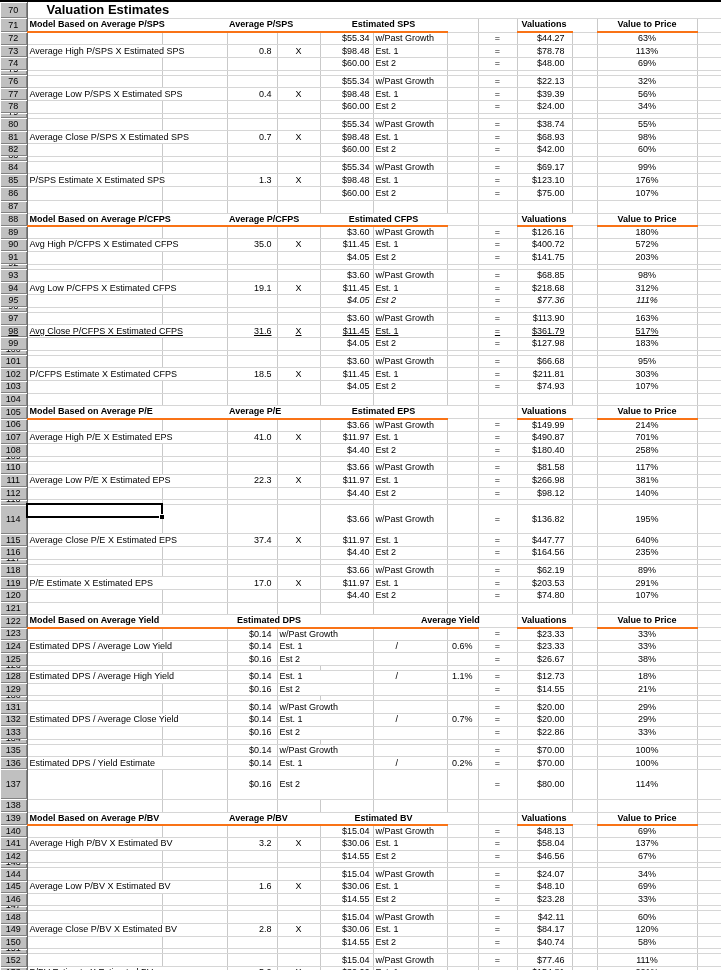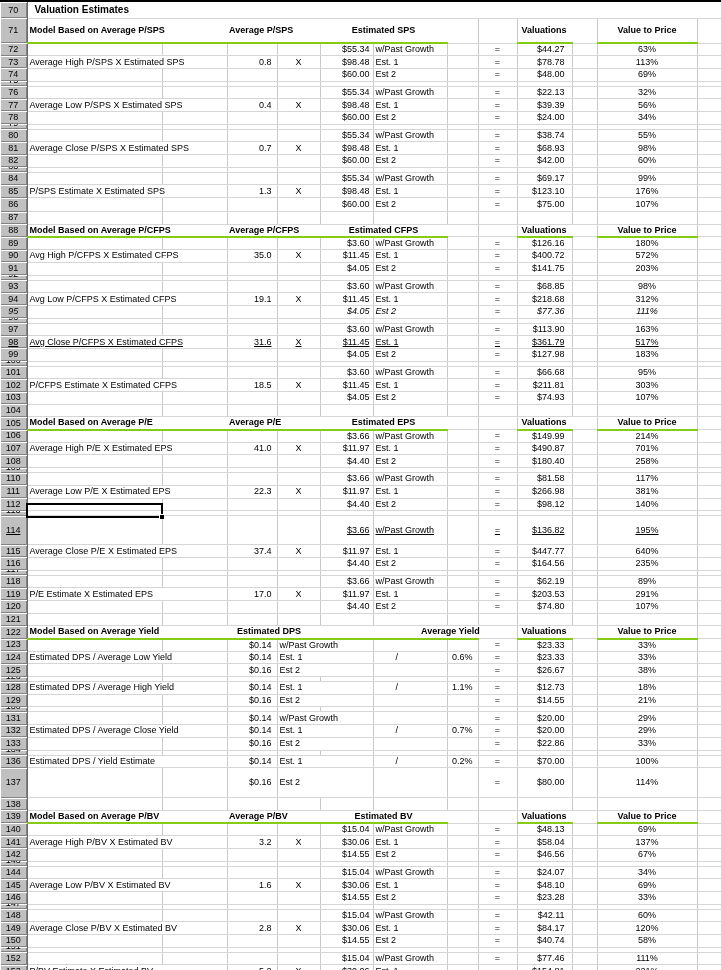--- a/index.html
+++ b/index.html
@@ -6,23 +6,23 @@
   .sheet{position:relative;width:721px;height:970px;overflow:hidden;background:#fff;
          border-top:2px solid #000;font-family:"Liberation Sans","DejaVu Sans",sans-serif}
   table{border-collapse:collapse;table-layout:fixed;width:721px}
   td{font-size:9px;line-height:11px;color:#000;padding:0 2px;white-space:nowrap;
      vertical-align:middle;border-right:1px solid #c9c9c9;border-bottom:1px solid #d6d6d6;overflow:visible}
   th{background:#c0c0c0;box-shadow:inset 1px 1px 0 #fff,inset -1px -1px 0 #828282;
      border-right:1px solid #6a6a6a;font-weight:normal;font-size:9px;color:#000;
      text-align:center;vertical-align:middle;padding:0;overflow:hidden}
   th span{display:block;line-height:11px}
   tr.collr th span{margin-top:-6px}
-  td.title{font-size:10px;font-weight:bold;line-height:15px;border-right:none;padding-left:7px}
+  td.title{font-size:13px;font-weight:bold;line-height:15px;border-right:none;padding-left:19px}
   .b{font-weight:bold}
-  .u{border-bottom:2px solid #84cc16}
+  .u{border-bottom:2px solid #f97316}
   .ctr{text-align:center;padding:0}
   .num{text-align:right;padding-right:5px}
   .money{text-align:right;padding-right:3px}
   .pr7{padding-right:7px}
   .lbl{padding-left:2px}
   .nbr{border-right:none}
   .scen{padding-left:2px}
   .divop{padding-left:22px;text-align:left}
   .pl10{padding-left:10px}
   .pl48{padding-left:48px}
@@ -51,21 +51,21 @@
         <col style="width: 100px;">
         <col style="width: 24px;">
       </colgroup>
       <tbody>
         <tr style="height: 16px;">
           <th>
             <span>70</span>
           </th>
           <td colspan="12" class="title">Valuation Estimates</td>
         </tr>
-        <tr style="height: 25px; margin-top: 48px;">
+        <tr style="height: 14px; margin-top: 48px;">
           <th>
             <span>71</span>
           </th>
           <td colspan="2" class="b u lbl nbr">Model Based on Average P/SPS</td>
           <td colspan="2" class="b u nbr">Average P/SPS</td>
           <td colspan="2" class="b u ctr nbr">Estimated SPS</td>
           <td></td>
           <td></td>
           <td class="b u pl4 nbr">Valuations</td>
           <td></td>
@@ -773,21 +773,21 @@
           <td></td>
           <td></td>
           <td></td>
           <td></td>
           <td></td>
           <td></td>
           <td></td>
           <td></td>
           <td></td>
         </tr>
-        <tr style="height: 29px; text-decoration: underline;">
+        <tr style="height: 29px;">
           <th>
             <span>114</span>
           </th>
           <td class="lbl" id="selAnchor"></td>
           <td></td>
           <td class="num"></td>
           <td class="ctr"></td>
           <td class="money">$3.66</td>
           <td class="scen">w/Past Growth</td>
           <td></td>
@@ -1107,20 +1107,37 @@
           <td></td>
           <td></td>
           <td></td>
           <td></td>
           <td></td>
           <td></td>
           <td></td>
           <td></td>
           <td></td>
           <td></td>
+          <td></td>
+        </tr>
+        <tr style="height: 12.7px;">
+          <th>
+            <span>135</span>
+          </th>
+          <td class="lbl"></td>
+          <td></td>
+          <td class="num">$0.14</td>
+          <td class="scen nbr">w/Past Growth</td>
+          <td></td>
+          <td class="divop"></td>
+          <td class="num"></td>
+          <td class="ctr">=</td>
+          <td class="money pr7">$70.00</td>
+          <td></td>
+          <td class="ctr">100%</td>
           <td></td>
         </tr>
         <tr style="height: 12.7px;">
           <th>
             <span>136</span>
           </th>
           <td class="lbl nbr">Estimated DPS / Yield Estimate</td>
           <td></td>
           <td class="num">$0.14</td>
           <td class="scen nbr">Est. 1</td>

